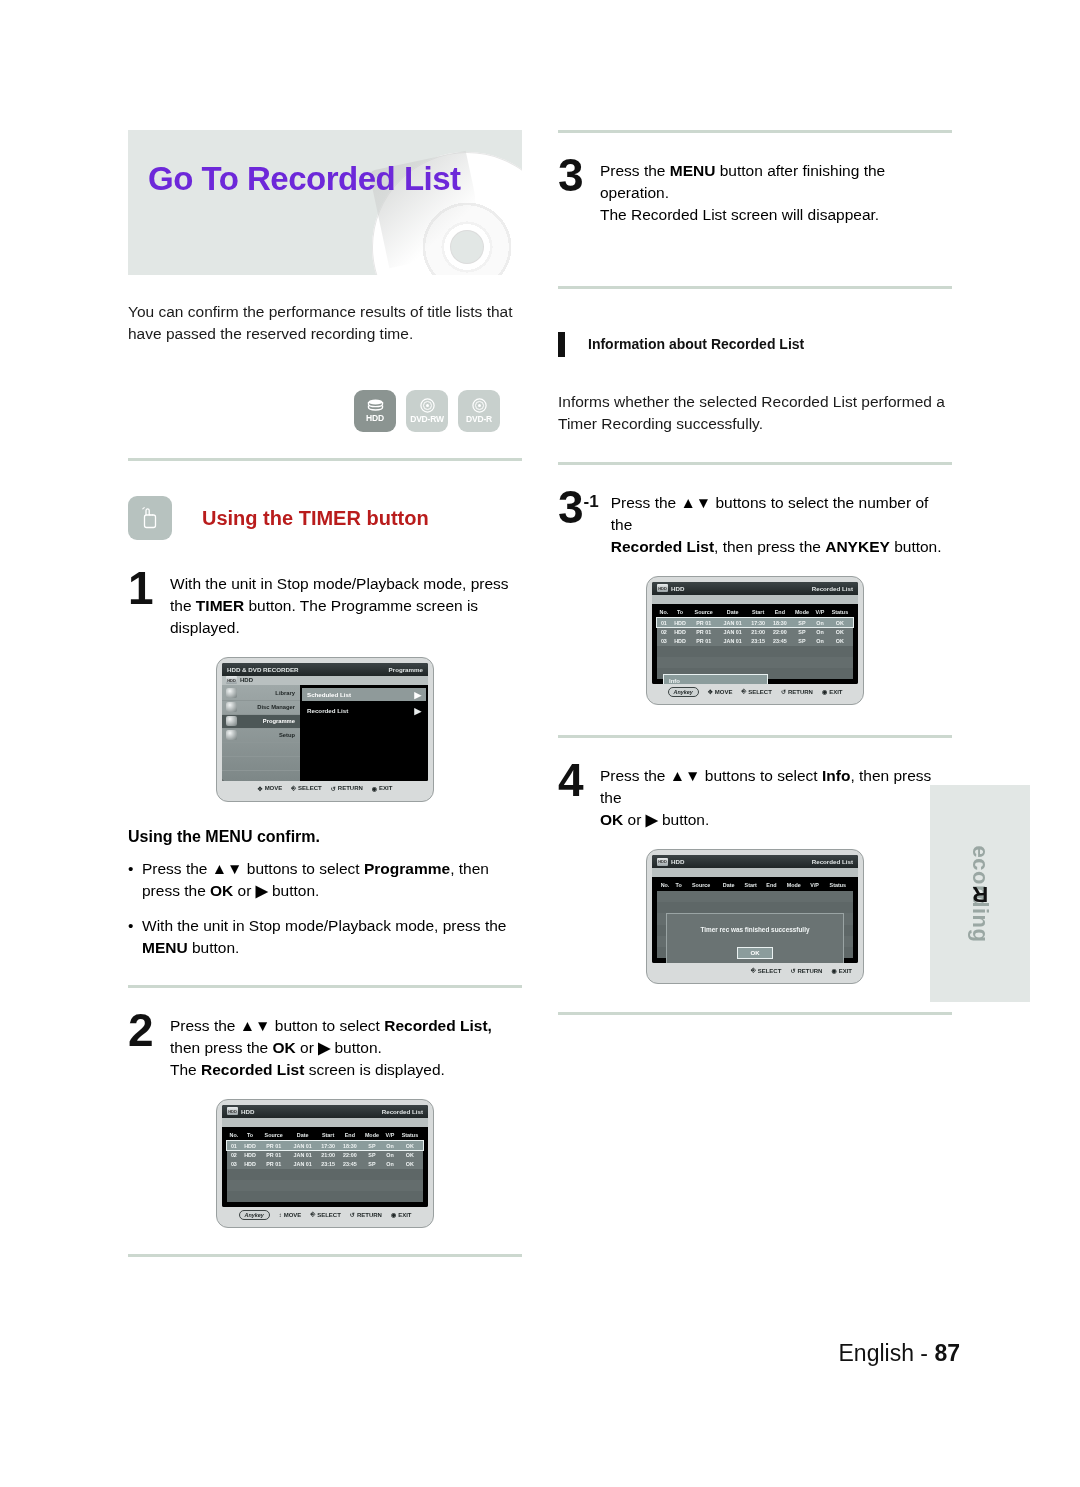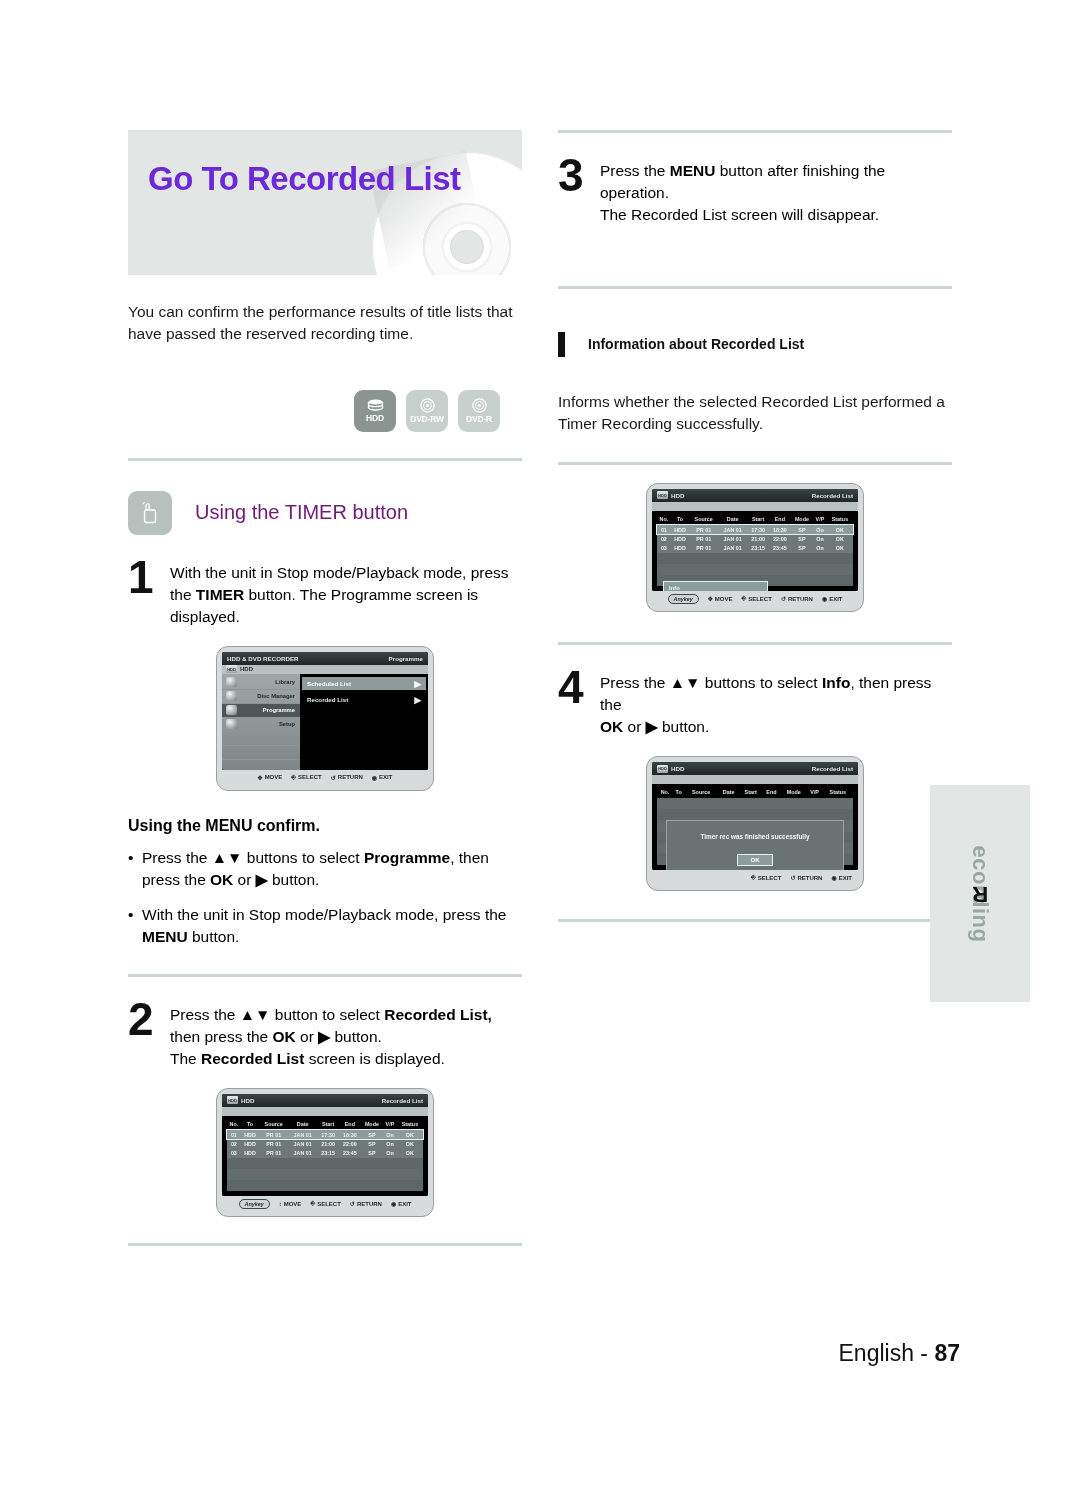--- a/index.html
+++ b/index.html
@@ -77,21 +77,21 @@
   .sec-head {
     margin-top:30px;
     display:flex; align-items:center; gap:14px;
   }
   .hand-badge {
     width:44px; height:44px; border-radius:9px;
     background:#b7c2bf;
     display:flex; align-items:center; justify-content:center;
   }
   .sec-head h2 {
-    margin:9px; font-size:20px; font-weight:normal; color:#701a75;
+    margin:16px; font-size:20px; font-weight:bold; color:#b91c1c;
   }
 
   
   .step { display:flex; gap:12px; margin-top:22px; }
   .step-num {
     font-size:46px; line-height:40px; font-weight:bold;
     color:#111; min-width:30px; text-align:left;
     flex:0 0 auto;
     position:relative;
   }
@@ -493,20 +493,29 @@
 
     <div class="sec-title" style="margin-top:34px;">
       <span class="bar"></span>
       <h2>Information about Recorded List</h2>
     </div>
 
     <div class="intro" style="">Informs whether the selected Recorded List performed a Timer Recording successfully.</div>
 
     <div class="rule" style="margin-top:26px;"></div>
 
+    <div class="step">
+      <div class="step-num">
+        <span>3</span><sup>-1</sup>
+      </div>
+      <div class="step-body">
+        Press the <b>▲▼</b> buttons to select the number of the<br>
+        <b>Recorded List</b>, then press the <b>ANYKEY</b> button.
+      </div>
+    </div>
 
     <div class="osd">
       <div class="osd-inner" style="position:relative;">
         <div class="osd-title">
           <span class="left">
             <span class="hdd-chip">HDD</span>
             <span>HDD</span>
           </span>
           <span>Recorded List</span>
         </div>

